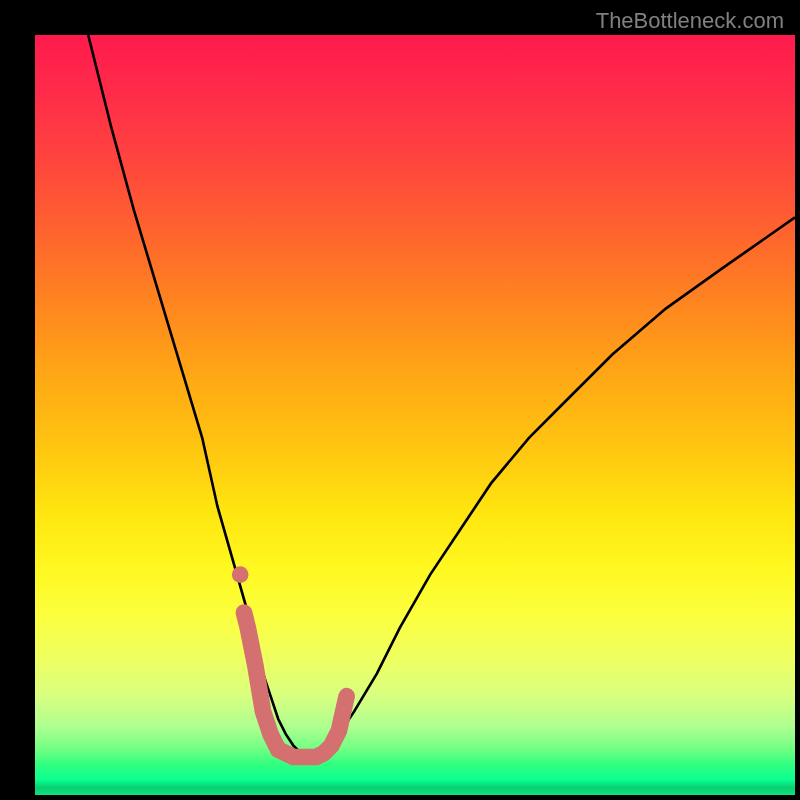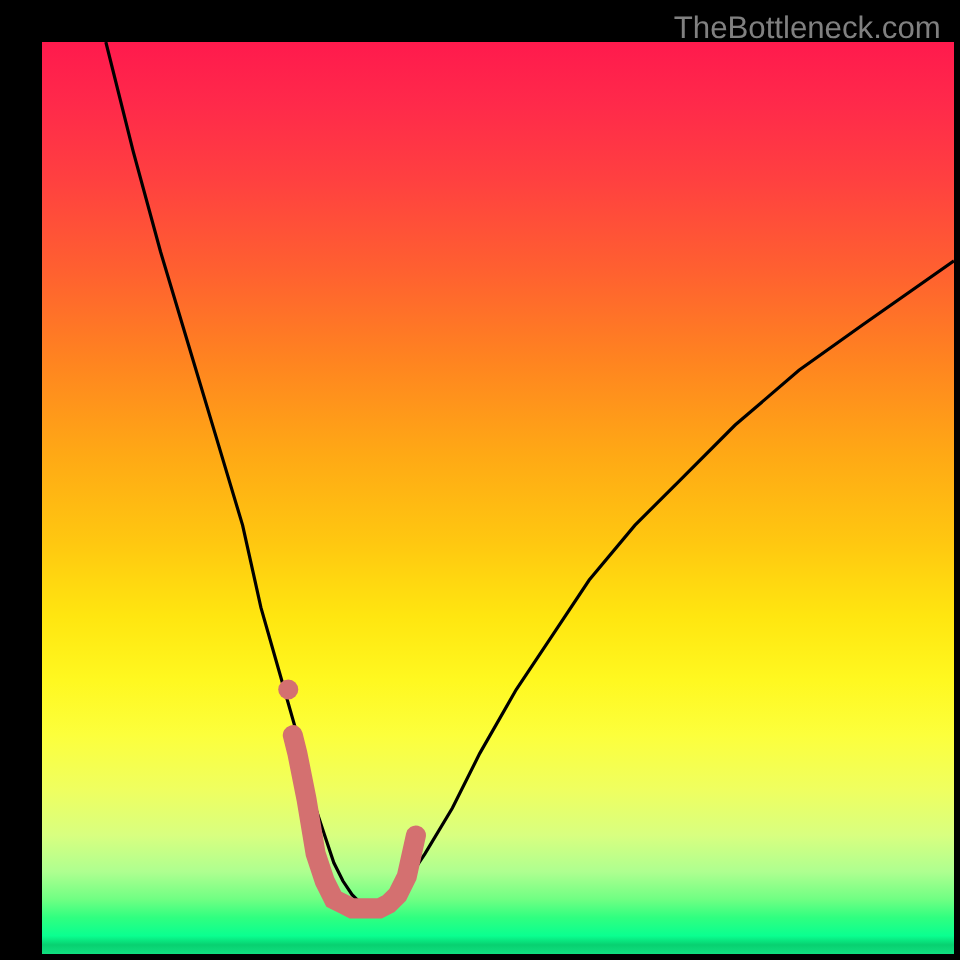--- a/index.html
+++ b/index.html
@@ -8,21 +8,21 @@
     width: 800px;
     height: 800px;
     background: #000;
     position: relative;
   }
   .watermark {
     position: absolute;
     top: 8px;
     right: 16px;
     font-family: Arial, Helvetica, sans-serif;
-    font-size: 26px;
+    font-size: 22px;
     color: #808080;
     font-weight: 400;
     z-index: 10;
   }
   .plot-area {
     position: absolute;
     left: 35px;
     top: 35px;
     width: 760px;
     height: 760px;

